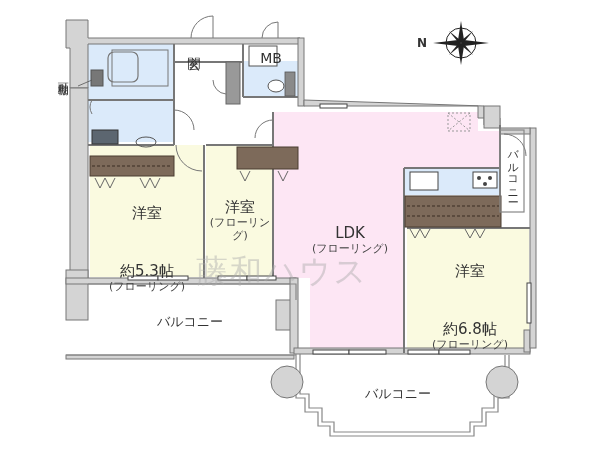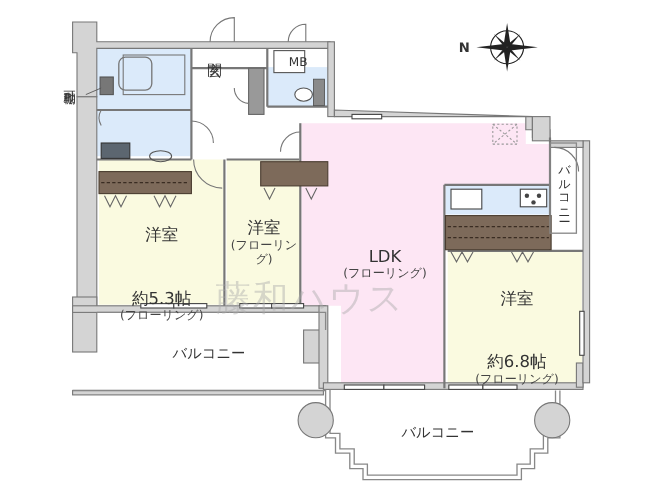--- a/index.html
+++ b/index.html
@@ -166,21 +166,21 @@
 
   
   <div class="lbl" style="left:417px;top:36px;font-size:12px;font-weight:bold;">N</div>
 
   
 
   
   <div class="lbl vert" style="left:186px;top:46px;font-size:13px;">玄関</div>
 
   
-  <div class="lbl" style="left:249px;top:50px;width:44px;font-size:11px;">MB</div>
+  <div class="lbl" style="left:249px;top:50px;width:44px;font-size:14px;">MB</div>
 
   
   <div class="lbl vert" style="left:56px;top:74px;font-size:11px;">可動棚</div>
 
   
   <div class="lbl" style="left:94px;top:204px;width:106px;">
     <div class="name">洋室</div>
     <div class="size">約5.3帖</div>
     <div class="floor">(フローリング)</div>
   </div>

